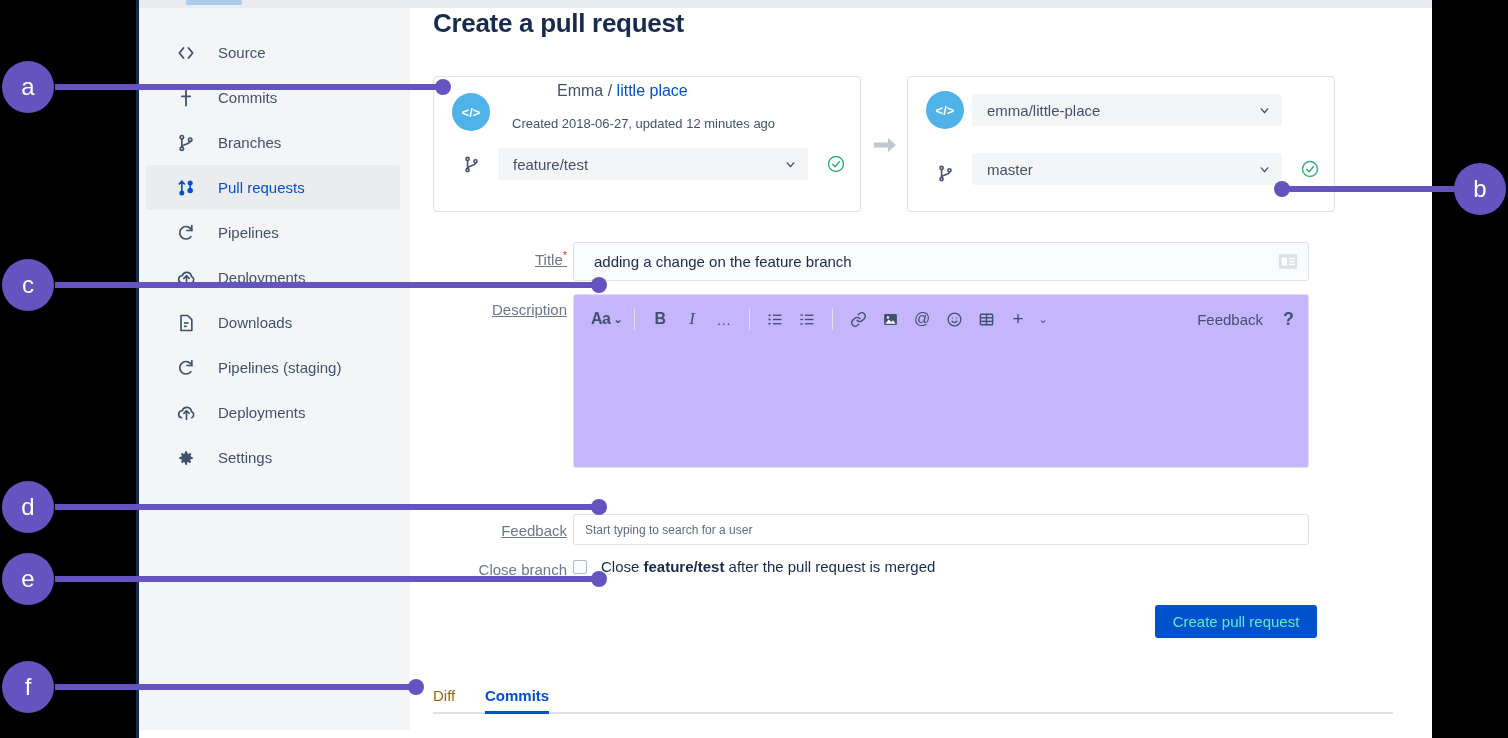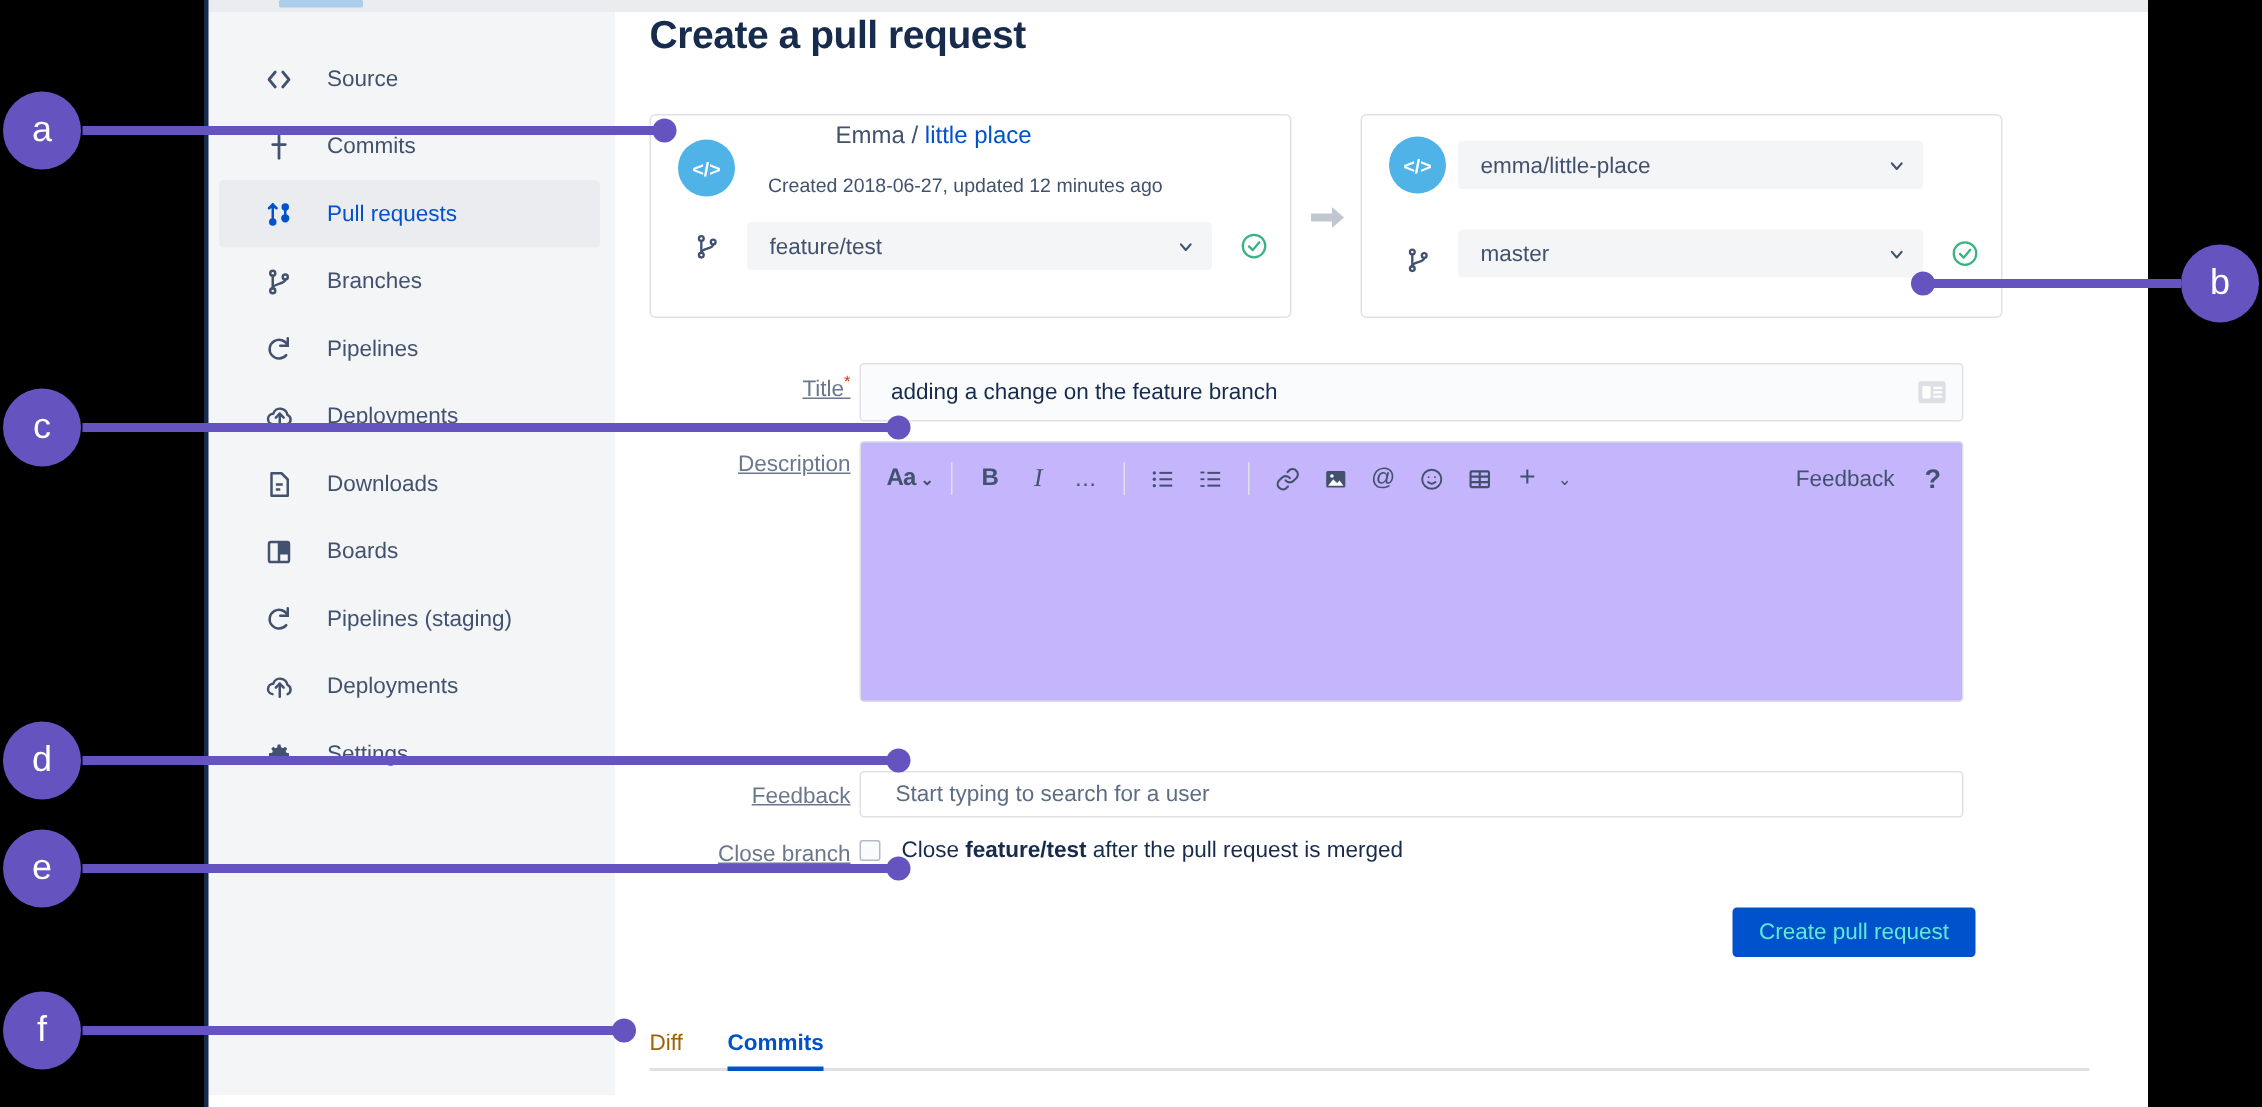--- a/index.html
+++ b/index.html
@@ -172,22 +172,22 @@
   .tb-sep { width: 1px; height: 22px; background: #dfe1e6; margin: 0 9px; }
   .tb-spacer { flex: 1; }
   .tb-feedback { font-size: 15px; color: #42526e; margin-right: 20px; }
   .tb-help { font-size: 18px; color: #42526e; font-weight: bold; }
   .aa-btn { font-size: 16px; font-weight: bold; letter-spacing: -0.5px; }
 
   .rev-label { left: 66px; top: 514px; width: 90px; }
   .rev-input {
     position: absolute; left: 162px; top: 506px; width: 736px; height: 31px;
     border: 1px solid #dfe1e6; border-radius: 3px; background: #fff;
-    display: flex; align-items: center; padding-left: 23px;
-    font-size: 15px; color: #5e6c84;
+    display: flex; align-items: center; padding-left: 11px;
+    font-size: 12px; color: #5e6c84;
   }
 
   .close-label { left: 46px; top: 553px; width: 110px; }
   .close-row {
     position: absolute; left: 162px; top: 550px;
     display: flex; align-items: center; font-size: 15px; color: #172b4d;
   }
   .close-cb {
     width: 14px; height: 14px; border: 1px solid #b3bac5; border-radius: 2px;
     background: #fafbfc; margin-right: 14px; flex: none;
@@ -261,52 +261,52 @@
       </div>
 
       <div class="nav-item">
         <span class="nav-ico">
           <svg width="20" height="20" viewBox="0 0 24 24" fill="none" stroke="#42526e" stroke-width="2.2" stroke-linecap="round">
               <line x1="12" y1="3" x2="12" y2="21"></line>
               <line x1="7" y1="10" x2="17" y2="10"></line>
             </svg>
         </span>
         <span class="nav-label">Commits</span>
+      </div>
+
+      <div class="nav-item">
+        <span class="nav-ico">
+          <svg width="20" height="20" viewBox="0 0 24 24" fill="none" stroke="#42526e" stroke-width="2" stroke-linecap="round">
+              <circle cx="7" cy="5" r="2"></circle>
+              <circle cx="7" cy="19" r="2"></circle>
+              <circle cx="17" cy="8" r="2"></circle>
+              <path d="M7 7v10"></path>
+              <path d="M17 10c0 4-10 3-10 7"></path>
+            </svg>
+        </span>
+        <span class="nav-label">Branches</span>
       </div>
 
       <div class="nav-item active">
         <span class="nav-ico">
           <svg width="20" height="20" viewBox="0 0 24 24" fill="none" stroke="#0052cc" stroke-width="2" stroke-linecap="round">
               <circle cx="7" cy="18" r="2"></circle>
               <path d="M7 16V4"></path>
               <path d="M4 7l3-3 3 3"></path>
               <circle cx="17" cy="6" r="2"></circle>
               <path d="M17 8v4"></path>
               <circle cx="17" cy="15" r="2.3"></circle>
             </svg>
         </span>
         <span class="nav-label">Pull requests</span>
       </div>
 
       <div class="nav-item">
         <span class="nav-ico">
           <svg width="20" height="20" viewBox="0 0 24 24" fill="none" stroke="#42526e" stroke-width="2" stroke-linecap="round">
-              <circle cx="7" cy="5" r="2"></circle>
-              <circle cx="7" cy="19" r="2"></circle>
-              <circle cx="17" cy="8" r="2"></circle>
-              <path d="M7 7v10"></path>
-              <path d="M17 10c0 4-10 3-10 7"></path>
-            </svg>
-        </span>
-        <span class="nav-label">Branches</span>
-      </div>
-
-      <div class="nav-item">
-        <span class="nav-ico">
-          <svg width="20" height="20" viewBox="0 0 24 24" fill="none" stroke="#42526e" stroke-width="2" stroke-linecap="round">
               <path d="M19 9a7.5 7.5 0 1 0-1.2 7.5"></path>
               <polyline points="19,3 19,9 13,9"></polyline>
             </svg>
         </span>
         <span class="nav-label">Pipelines</span>
       </div>
 
       <div class="nav-item">
         <span class="nav-ico">
           <svg width="21" height="21" viewBox="0 0 24 24" fill="none" stroke="#42526e" stroke-width="1.9" stroke-linecap="round" stroke-linejoin="round">
@@ -322,30 +322,20 @@
         <span class="nav-ico">
           <svg width="20" height="20" viewBox="0 0 24 24" fill="none" stroke="#42526e" stroke-width="2" stroke-linejoin="round">
               <path d="M6 3h8l5 5v13H6z"></path>
               <line x1="9.5" y1="12" x2="15" y2="12"></line>
               <line x1="9.5" y1="16" x2="13" y2="16"></line>
             </svg>
         </span>
         <span class="nav-label">Downloads</span>
       </div>
 
-      <div class="nav-item">
-        <span class="nav-ico">
-          <svg width="20" height="20" viewBox="0 0 24 24" fill="none" stroke="#42526e" stroke-width="2">
-              <rect x="4" y="4" width="16" height="16" rx="1.5"></rect>
-              <path d="M12 4v16" stroke-width="2"></path>
-              <path d="M16 4v10" stroke="#42526e" stroke-width="7"></path>
-            </svg>
-        </span>
-        <span class="nav-label">Boards</span>
-      </div>
 
       <div class="nav-item">
         <span class="nav-ico">
           <svg width="20" height="20" viewBox="0 0 24 24" fill="none" stroke="#42526e" stroke-width="2" stroke-linecap="round">
               <path d="M19 9a7.5 7.5 0 1 0-1.2 7.5"></path>
               <polyline points="19,3 19,9 13,9"></polyline>
             </svg>
         </span>
         <span class="nav-label">Pipelines (staging)</span>
       </div>

